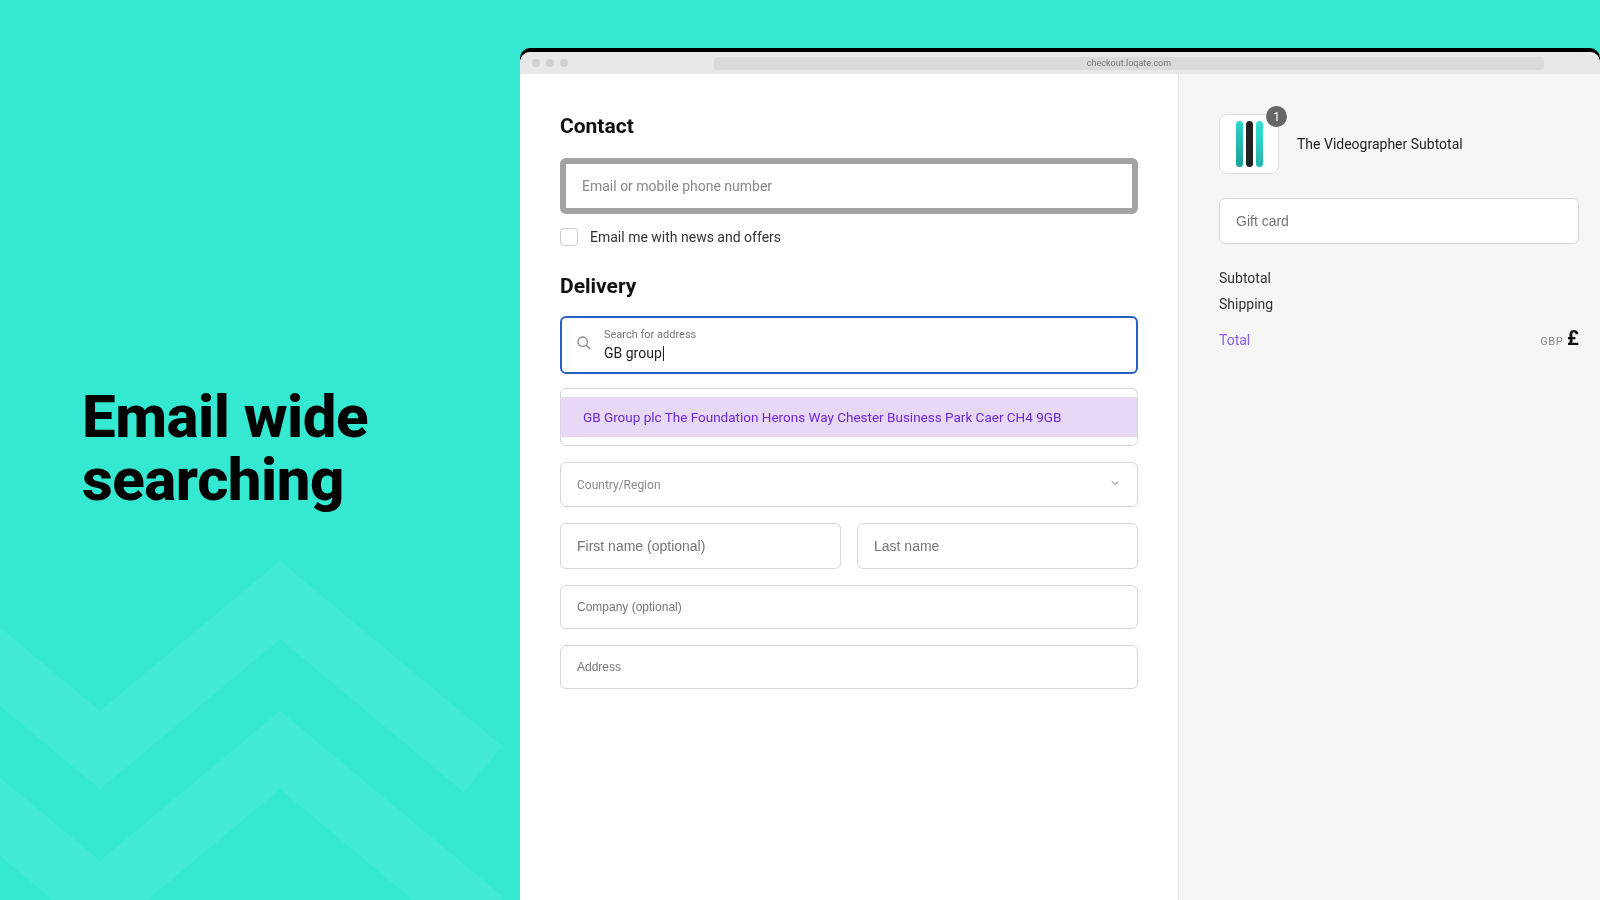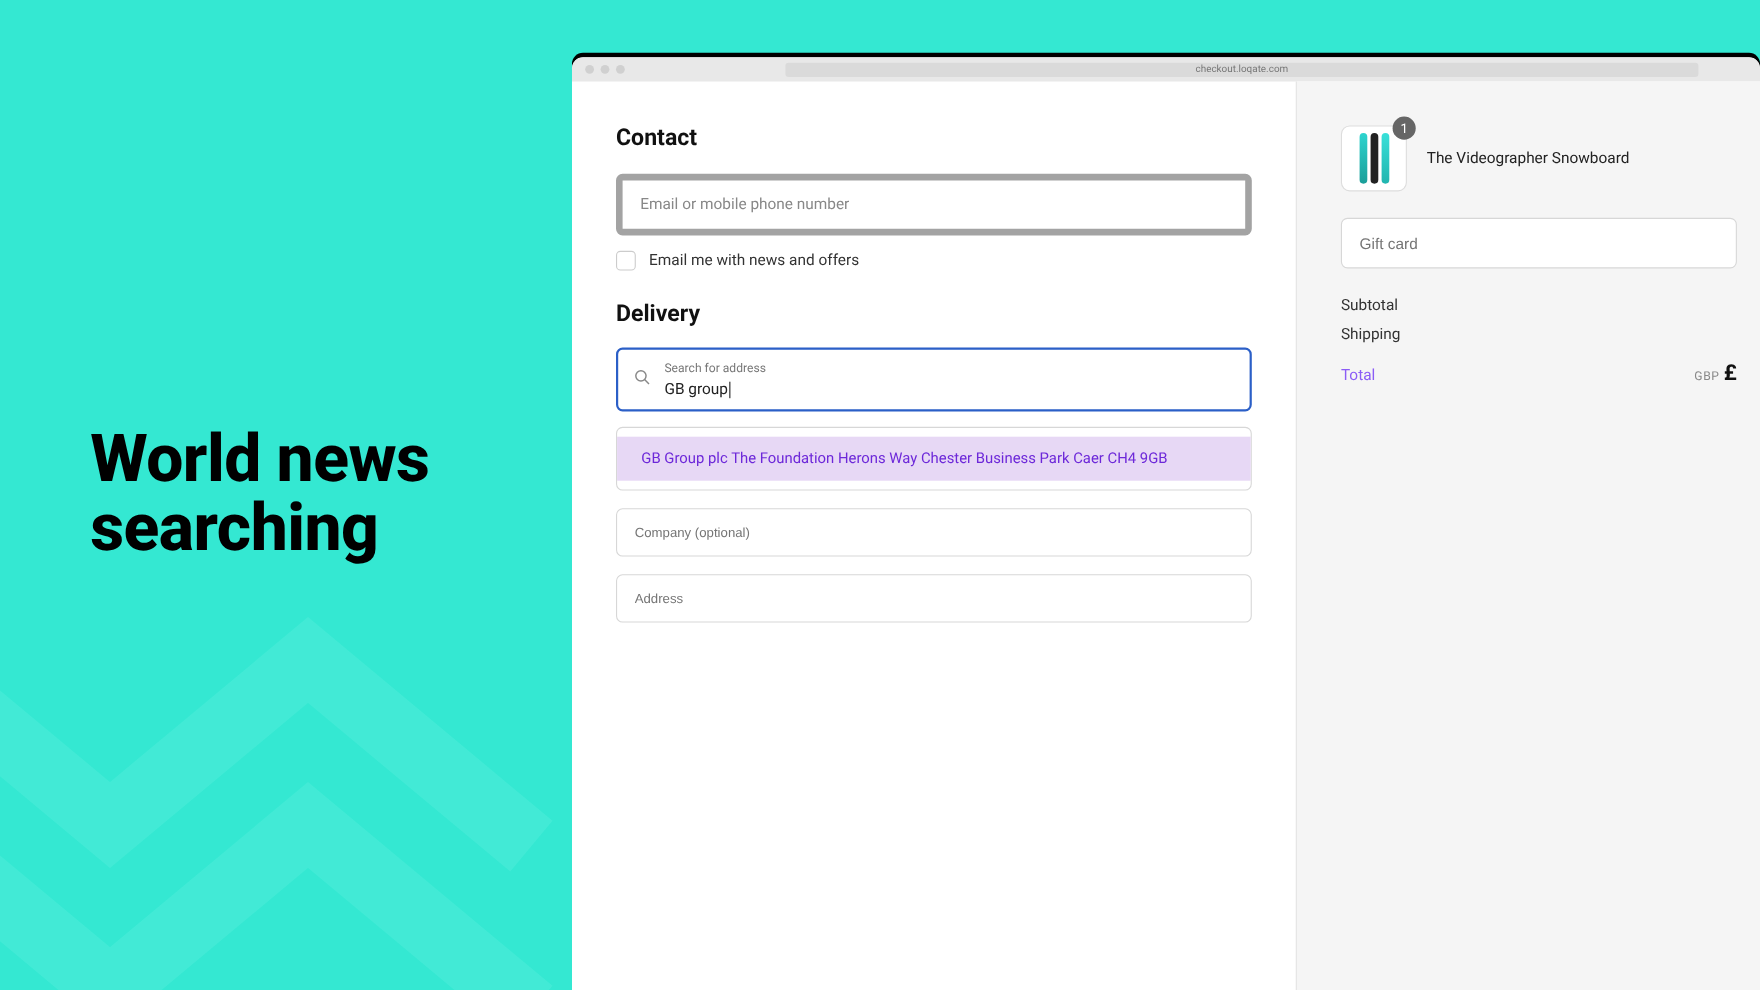--- a/index.html
+++ b/index.html
@@ -261,21 +261,21 @@
 <div class="chevron-bg">
   <svg viewBox="0 0 550 400">
     <g fill="none" stroke="#5df0de" stroke-width="60" stroke-linecap="square">
       <polyline points="-40,80 140,230 320,80 500,230"></polyline>
       <polyline points="-40,230 140,380 320,230 500,380"></polyline>
     </g>
   </svg>
 </div>
 
 <div class="hero-text">
-  <div>World news</div>
+  <div>Email wide</div>
   <div>searching</div>
 </div>
 
 <div class="browser-shadow"></div>
 
 <div class="browser">
   <div class="browser-bar">
     <div class="traffic"></div>
     <div class="traffic"></div>
     <div class="traffic"></div>
@@ -308,38 +308,50 @@
         <div class="search-inner">
           <div class="search-label">Search for address</div>
           <div class="search-value">GB group</div>
         </div>
       </div>
 
       <div class="suggest-box">
         <div class="suggest-item highlighted">GB Group plc The Foundation Herons Way Chester Business Park Caer CH4 9GB</div>
       </div>
 
-
+      <div class="select-field">
+        <span>Country/Region</span>
+        <span>
+          <svg class="chevron-down" viewBox="0 0 24 24" fill="none" stroke="#666" stroke-width="2">
+            <polyline points="6 9 12 15 18 9"></polyline>
+          </svg>
+        </span>
+      </div>
+
+      <div class="row-2">
+        <input class="field-half" placeholder="First name (optional)" style="">
+        <input class="field-half" placeholder="Last name" style="">
+      </div>
 
       <input class="field-full" placeholder="Company (optional)" style="">
 
       <input class="field-full" placeholder="Address" style="">
 
     </div>
 
     <div class="side-col">
 
       <div class="product-row">
         <div class="product-thumb">
           <div class="board b1"></div>
           <div class="board b2"></div>
           <div class="board b3"></div>
           <div class="qty-badge">1</div>
         </div>
-        <div class="product-name">The Videographer Snowboard</div>
+        <div class="product-name">The Videographer Subtotal</div>
       </div>
 
       <input class="gift-field" placeholder="Gift card" style="">
 
       <div class="summary-line">
         <span>Subtotal</span>
       </div>
       <div class="summary-line">
         <span>Shipping</span>
       </div>

